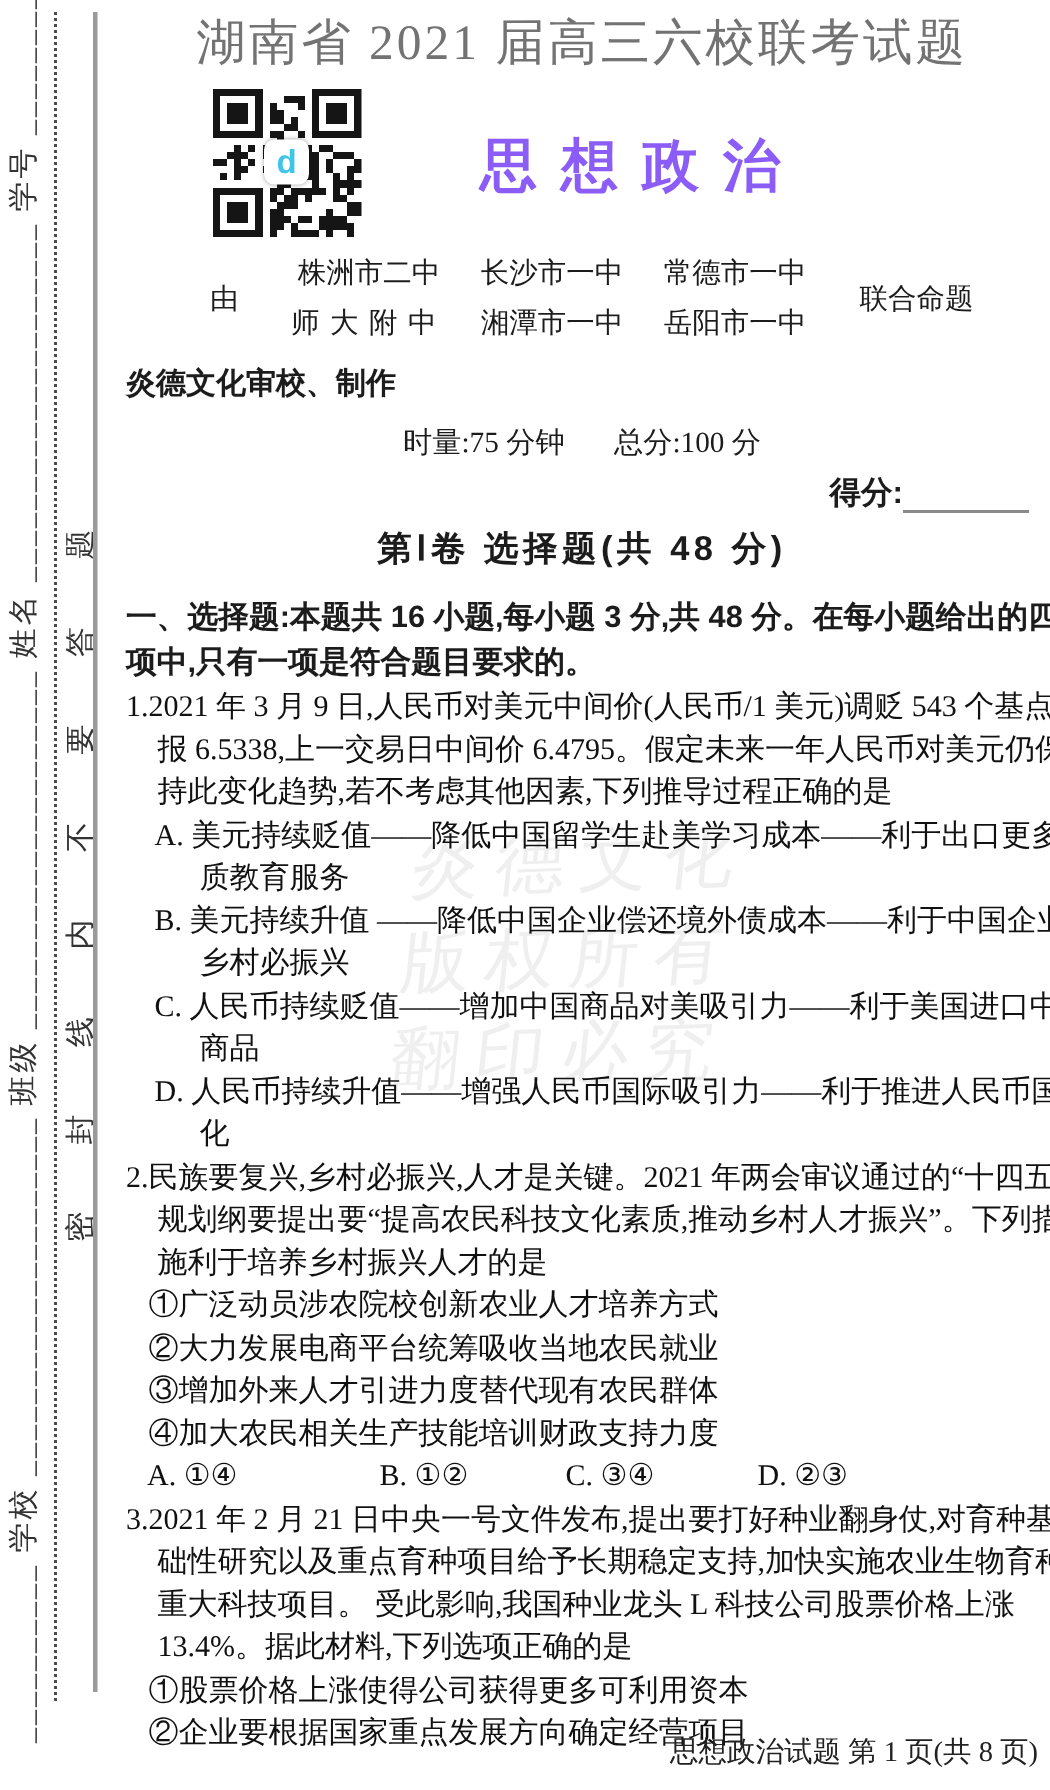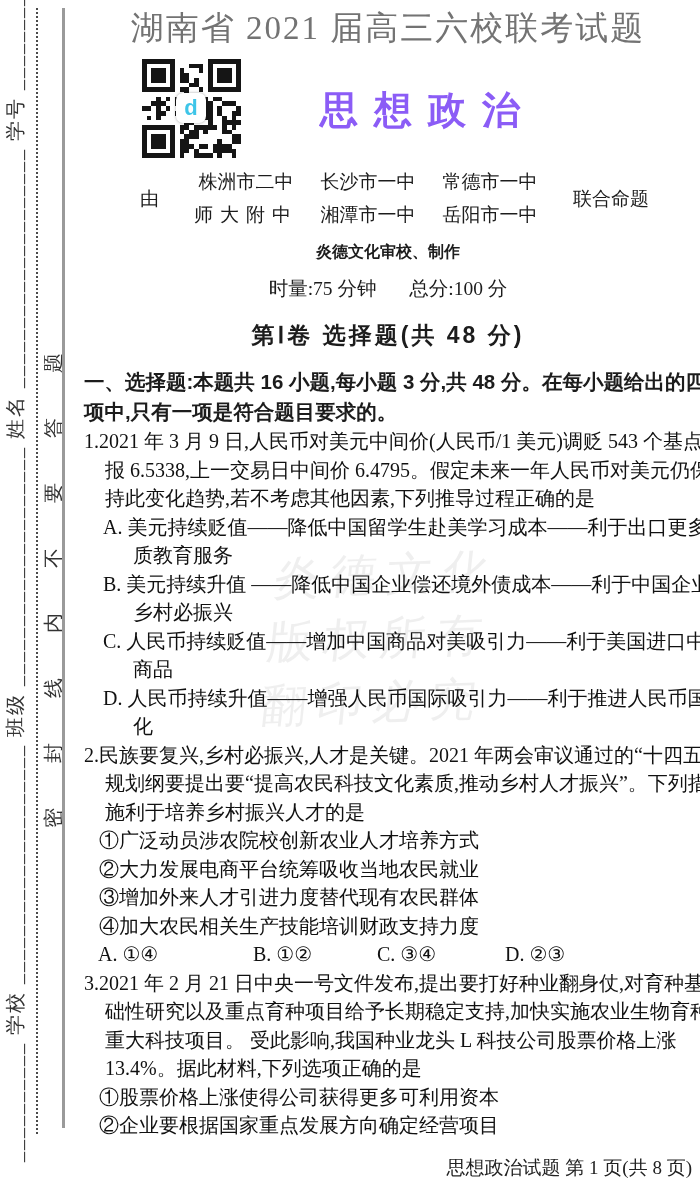--- a/index.html
+++ b/index.html
@@ -33,27 +33,27 @@
       border-radius:7px;box-shadow:0 0 3px rgba(0,0,0,.35);display:flex;align-items:center;
       justify-content:center;font-family:"Liberation Sans",sans-serif;font-weight:bold;
       font-size:22px;}
   .subject{position:absolute;left:204px;top:26px;font-size:38px;letter-spacing:16px;color:#8b5cf6;margin-left:32px;}
   .byline{display:flex;align-items:center;margin-top:8px;font-size:19px;}
   .by-prefix{margin-left:56px;}
   .schools{display:grid;grid-template-columns:repeat(3,122px);grid-row-gap:7px;
       margin-left:26px;text-align:center;}
   .schools .sp{letter-spacing:7px;}
   .by-suffix{margin-left:22px;}
-  .producer{margin-top:14px;text-align:center;font-size:16px;}
+  .producer{margin-top:14px;font-size:20px;}
   .duration{margin-top:12px;text-align:center;font-size:19.5px;}
   .duration span{margin:17px 14px;}
   .score-row{margin-top:6px;text-align:right;padding-right:6px;font-size:21px;height:30px;}
   .score-blank{display:inline-block;width:84px;border-bottom:2px solid #8a8a8a;height:20px;
       vertical-align:bottom;}
-  .sec-title{margin-top:18px;text-align:center;font-size:23px;letter-spacing:3px;}
+  .sec-title{margin-top:6px;text-align:center;font-size:23px;letter-spacing:3px;}
   .intro{margin-top:16px;font-size:20.5px;line-height:30px;}
   .qblock{font-size:20px;line-height:28.5px;color:#111;}
   .ln{white-space:nowrap;}
   .cont{padding-left:21px;}
   .opt{padding-left:19px;}
   .optcont{padding-left:49px;}
   .sub{padding-left:15px;}
   .optrow{padding-left:14px;font-family:Liberation Serif, serif;}
   .optrow span{display:inline-block;}
   .oA{width:155px;} .oB{width:124px;} .oC{width:128px;}
@@ -236,20 +236,23 @@
     <span class="by-suffix">联合命题</span>
   </div>
 
   <div class="producer hei">炎德文化审校、制作</div>
 
   <div class="duration serif">
     <span>时量:75 分钟</span>
     <span>总分:100 分</span>
   </div>
 
+  <div class="score-row hei">
+    <span>得分:</span><span class="score-blank"></span>
+  </div>
 
   <div class="sec-title hei">第Ⅰ卷  选择题(共 48 分)</div>
 
   <div class="intro hei">
     <div class="ln">一、选择题:本题共 16 小题,每小题 3 分,共 48 分。在每小题给出的四个选</div>
     <div class="ln">项中,只有一项是符合题目要求的。</div>
   </div>
 
   <div class="qblock serif">
     <div class="ln">1.2021 年 3 月 9 日,人民币对美元中间价(人民币/1 美元)调贬 543 个基点,</div>

